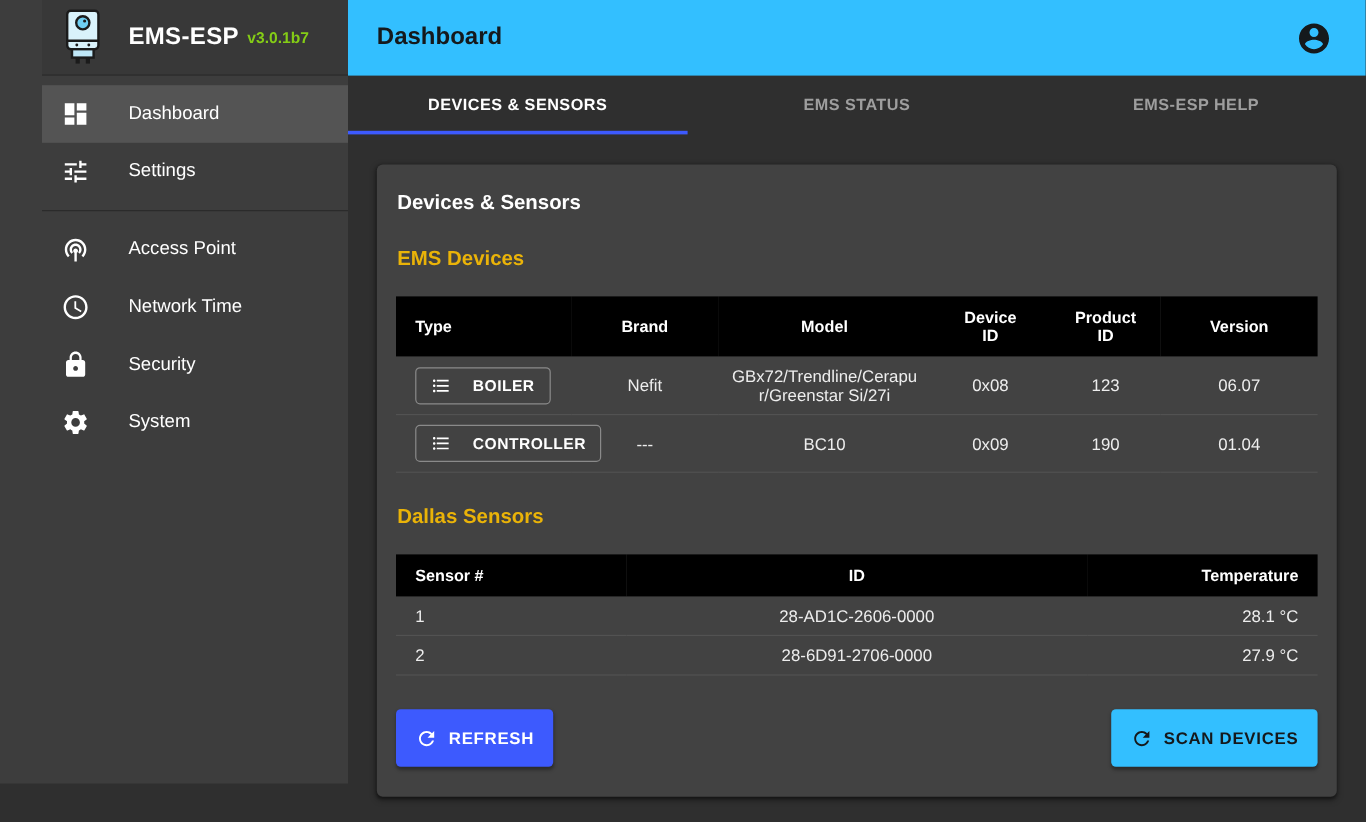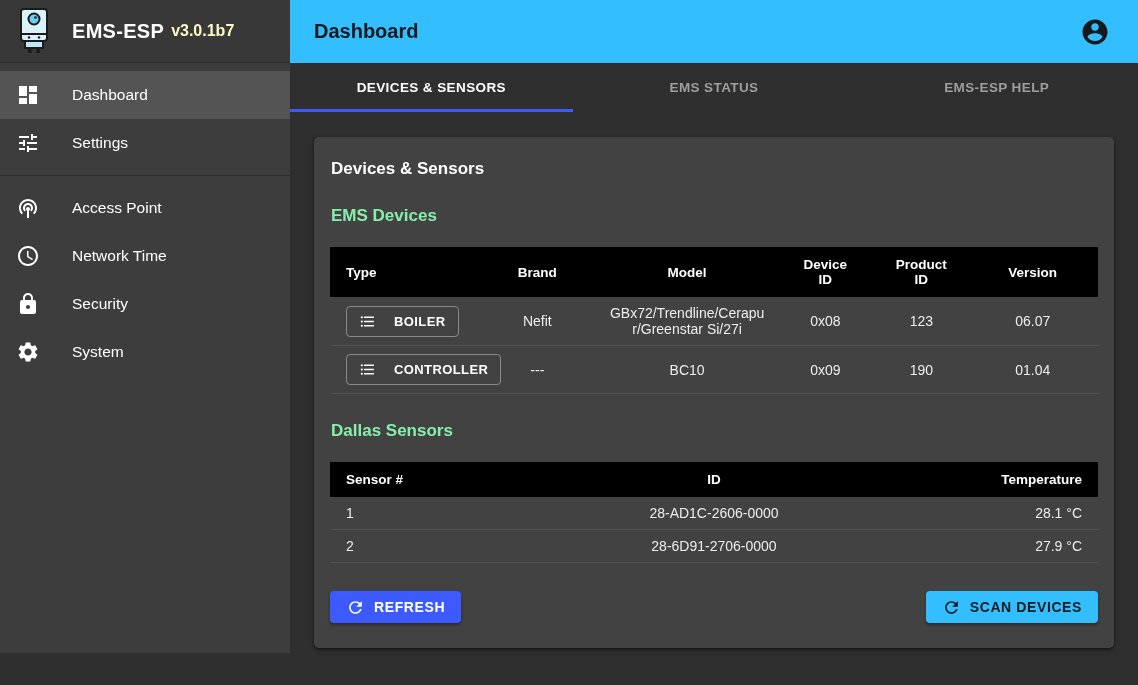--- a/index.html
+++ b/index.html
@@ -1,26 +1,26 @@
 <!DOCTYPE html>
 <html><head>
 <meta charset="utf-8">
 <style>
   * { margin:0; padding:0; box-sizing:border-box; }
   html,body { width:1138px; height:685px; overflow:hidden; background:#2f2f2f;
     font-family:"Liberation Sans", sans-serif; }
 
   
   .sidebar { position:absolute; left:0; top:0; width:290px; height:653px;
-    background:#3d3d3d; z-index:3; }
+    background:#3d3d3d; z-index:3;padding-left:35px; }
   .logo-bar { height:63px; background:#383838; display:flex; align-items:center;
     padding-left:14px; border-bottom:1px solid #2b2b2b; }
   .logo-svg { width:40px; height:48px; margin-right:18px; }
   .app-title { color:#fff; font-size:20px; font-weight:bold; letter-spacing:.3px; }
-  .app-version { color:#fef9c3; font-size:16px; margin-left:7px; font-weight:bold; }
+  .app-version { color:#84cc16; font-size:13px; margin-left:7px; font-weight:bold; }
   .nav-list { padding:8px 0; }
   .nav-item { height:48px; display:flex; align-items:center; padding-left:16px;
     cursor:pointer; }
   .nav-item.selected { background:#545454; }
   .nav-item svg { width:24px; height:24px; fill:#fff; flex:0 0 24px; }
   .nav-label { color:#fff; font-size:15.5px; margin-left:32px; }
   .nav-divider { height:1px; background:#2b2b2b; border:0; }
 
   
   .main { position:absolute; left:290px; top:0; width:848px; height:685px;
@@ -37,21 +37,21 @@
     position:relative; font-size:13.5px; font-weight:bold; letter-spacing:.4px;
     color:#9e9e9e; cursor:pointer; text-transform:uppercase; }
   .tab.active { color:#fff; }
   .tab.active::after { content:""; position:absolute; left:0; right:0; bottom:0;
     height:3px; background:#3d5afe; }
 
   .card { margin:25px 24px 0 24px; width:800px; background:#424242;
     border-radius:5px; box-shadow:0 2px 5px rgba(0,0,0,.4), 0 1px 2px rgba(0,0,0,.3);
     padding:16px 0 25px 0; }
   .card-title { color:#fff; font-size:17px; font-weight:bold; padding:6px 16px 0 17px; }
-  .section-h { color:#86efac; font-size:17px; font-weight:bold; padding:0 16px 0 17px;
+  .section-h { color:#eab308; font-size:17px; font-weight:bold; padding:0 16px 0 17px;
     margin-top:27px; margin-bottom:21px; }
 
   table { border-collapse:collapse; width:768px; margin:0 16px; table-layout:fixed; }
   thead th { background:#000; color:#fff; font-size:13.5px; font-weight:bold;
     padding:10px 6px; }
   thead th:first-child { border-radius:0; padding-left:16px; text-align:left; }
   tbody td { color:#ededed; font-size:14px; padding:8px 10px; text-align:center;
     border-bottom:1px solid #525252; }
   tbody td:first-child { text-align:left; padding-left:16px; }
   th.c { text-align:center; }
@@ -66,21 +66,21 @@
   .dallas-t col:nth-child(3){width:25%;}
   .dallas-t th:last-child, .dallas-t td:last-child { text-align:right; padding-right:16px; }
 
   .list-btn { display:inline-flex; align-items:center; gap:18px; background:transparent;
     border:1px solid #8a8a8a; border-radius:4px; color:#fff; font-family:inherit;
     font-size:13px; font-weight:bold; letter-spacing:.4px; padding:6px 12px;
     cursor:pointer; text-transform:uppercase; }
   .list-btn svg { width:17px; height:17px; fill:#fff; }
 
   .actions { display:flex; justify-content:space-between; margin:28px 16px 0 16px; }
-  .btn { display:inline-flex; align-items:center; gap:9px; height:32px; border:0;
+  .btn { display:inline-flex; align-items:center; gap:9px; height:48px; border:0;
     border-radius:4px; padding:0 16px; font-family:inherit; font-size:14px;
     font-weight:bold; letter-spacing:.6px; cursor:pointer; text-transform:uppercase;
     box-shadow:0 2px 3px rgba(0,0,0,.35); }
   .btn svg { width:19px; height:19px; }
   .btn-refresh { background:#3d5afe; color:#fff; }
   .btn-refresh svg { fill:#fff; }
   .btn-scan { background:#33bfff; color:#15191c; }
   .btn-scan svg { fill:#15191c; }
 </style>
 </head>

